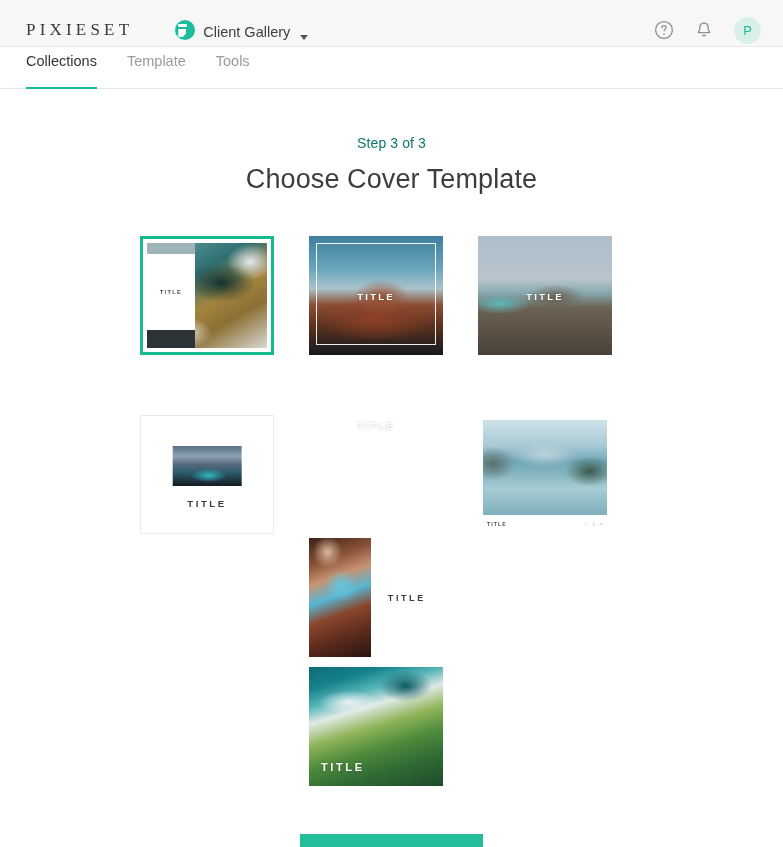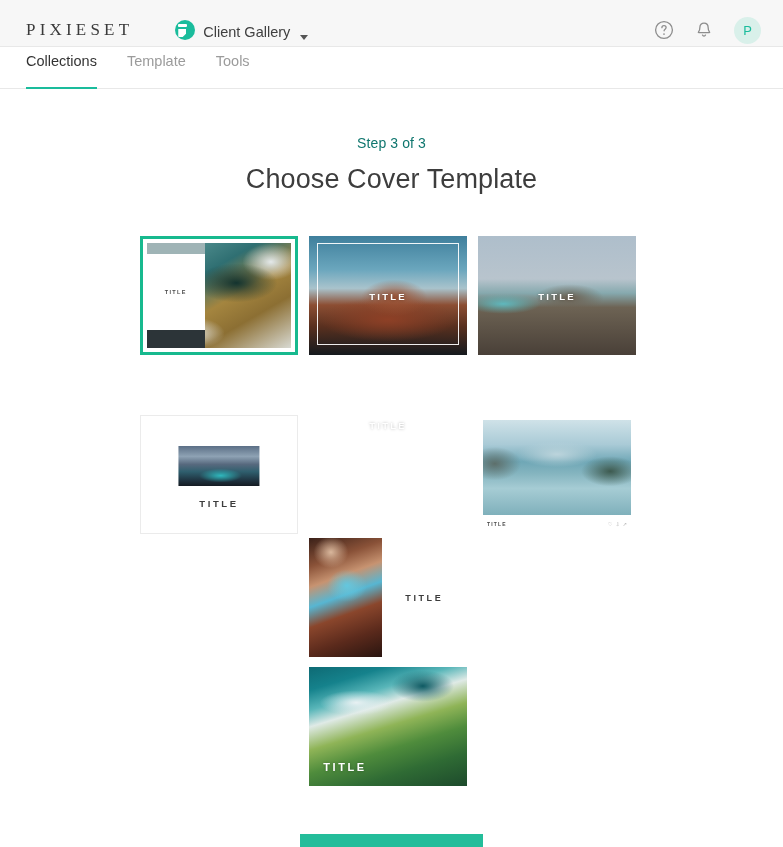--- a/index.html
+++ b/index.html
@@ -166,21 +166,21 @@
     display: grid;
     grid-template-columns: 158px 158px 158px;
     column-gap: 11px;
     row-gap: 0;
     align-content: start;
   }
   .col { display: flex; flex-direction: column; gap: 10px; }
   .row-spacer { height: 40px; }
 
   .tpl {
-    width: 158px;
+    width: 134px;
     height: 119px;
     background: #efefef;
     cursor: pointer;
     position: relative;
     overflow: hidden;
     flex: none;
   }
   .tpl.selected {
     border: 3px solid #17b98e;
     background: #ffffff;

